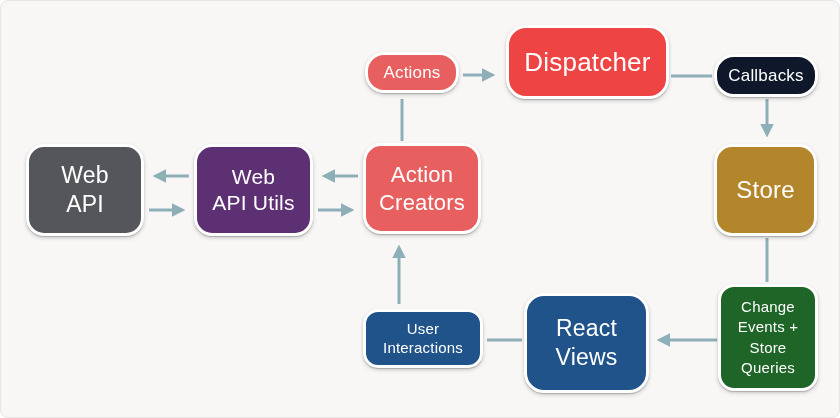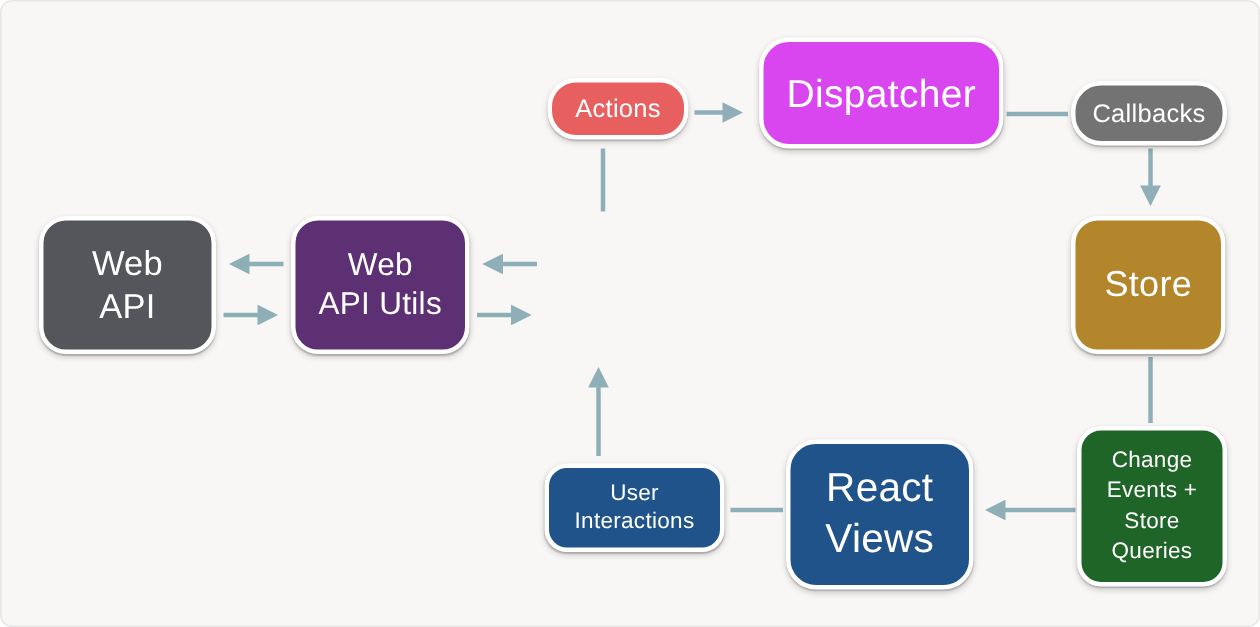--- a/index.html
+++ b/index.html
@@ -21,29 +21,29 @@
     color:#ffffff;
     font-weight:normal;
     white-space:pre-line;
     border:3px solid #ffffff;
     box-sizing:border-box;
     box-shadow:0 1px 1px rgba(0,0,0,.20), 0 2px 4px rgba(0,0,0,.18);
     line-height:1.25;
     letter-spacing:.2px;
   }
   .n-actions          {left:364px;top:51px;width:94px;height:41px;background:#e75f5f;border-radius:19px;font-size:17px;}
-  .n-dispatcher       {left:505px;top:24px;width:163px;height:74px;background:#d946ef;border-radius:20px;font-size:26px;}
-  .n-callbacks        {left:713px;top:53px;width:104px;height:43px;background:#737373;border-radius:20px;font-size:17px;}
+  .n-dispatcher       {left:505px;top:24px;width:163px;height:74px;background:#ef4444;border-radius:20px;font-size:26px;}
+  .n-callbacks        {left:713px;top:53px;width:104px;height:43px;background:#0f172a;border-radius:20px;font-size:17px;}
   .n-web-api          {left:25px;top:143px;width:118px;height:92px;background:#55565b;border-radius:18px;font-size:23px;}
   .n-web-api-utils    {left:193px;top:143px;width:119px;height:92px;background:#5d2f73;border-radius:18px;font-size:21px;}
   .n-action-creators  {left:362px;top:142px;width:118px;height:91px;background:#e75f5f;border-radius:18px;font-size:22px;}
   .n-store            {left:713px;top:143px;width:103px;height:92px;background:#b3862c;border-radius:18px;font-size:24px;}
   .n-change-events    {left:717px;top:283px;width:100px;height:107px;background:#1e6527;border-radius:16px;font-size:15px;line-height:1.35;}
   .n-user-interactions{left:362px;top:308px;width:120px;height:59px;background:#20538a;border-radius:15px;font-size:15px;text-align:center;}
-  .n-react-views      {left:523px;top:292px;width:125px;height:100px;background:#20538a;border-radius:20px;font-size:27px;}
+  .n-react-views      {left:523px;top:292px;width:125px;height:100px;background:#20538a;border-radius:20px;font-size:23px;}
 </style>
 </head>
 <body>
 
 <div class="canvas">
 
   <svg class="edges" width="840" height="418" viewBox="0 0 840 418" xmlns="http://www.w3.org/2000/svg">
     <defs>
       <marker id="ah" viewBox="0 0 10 10" refX="7.5" refY="5" markerWidth="4.6" markerHeight="4.6" orient="auto-start-reverse">
         <path d="M0,0 L10,5 L0,10 z" fill="#8fafb8"></path>
@@ -65,20 +65,22 @@
     </g>
   </svg>
 
   <div class="node n-actions">Actions</div>
   <div class="node n-dispatcher">Dispatcher</div>
   <div class="node n-callbacks">Callbacks</div>
   <div class="node n-web-api">Web
 API</div>
   <div class="node n-web-api-utils">Web
 API Utils</div>
+  <div class="node n-action-creators">Action
+Creators</div>
   <div class="node n-store">Store</div>
   <div class="node n-change-events">Change
 Events +
 Store
 Queries</div>
   <div class="node n-user-interactions">User
 Interactions</div>
   <div class="node n-react-views">React
 Views</div>
 

